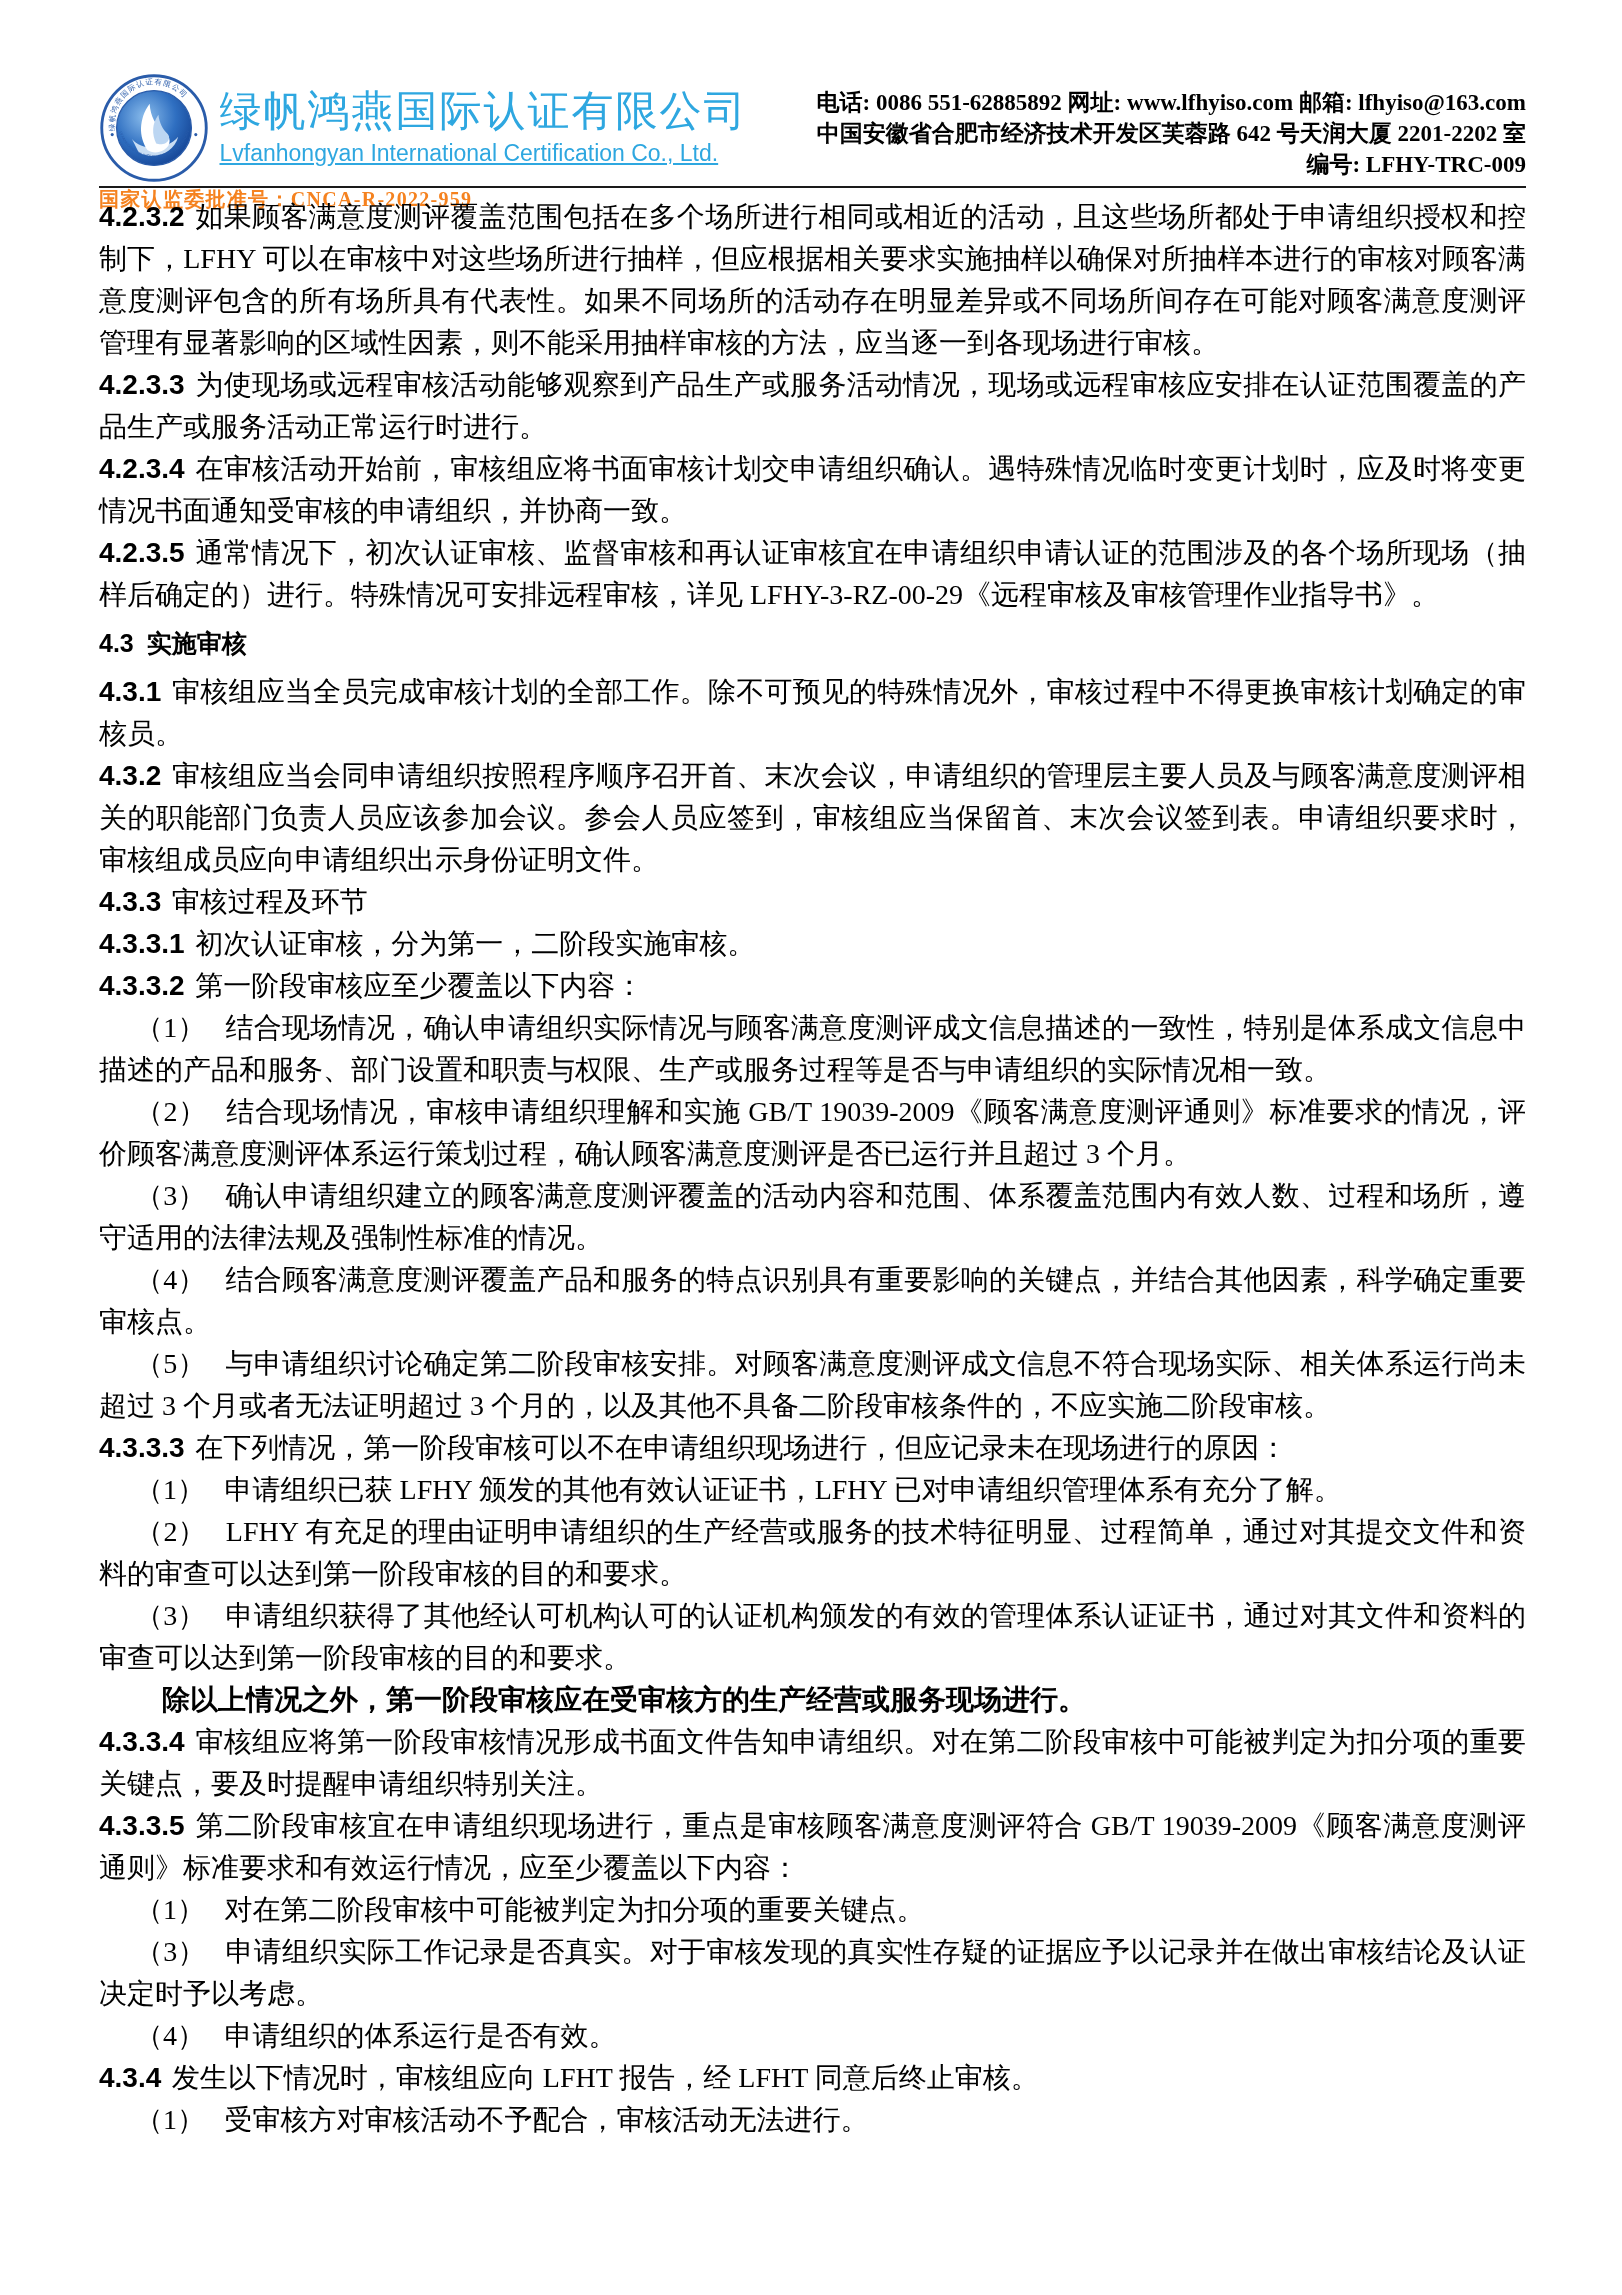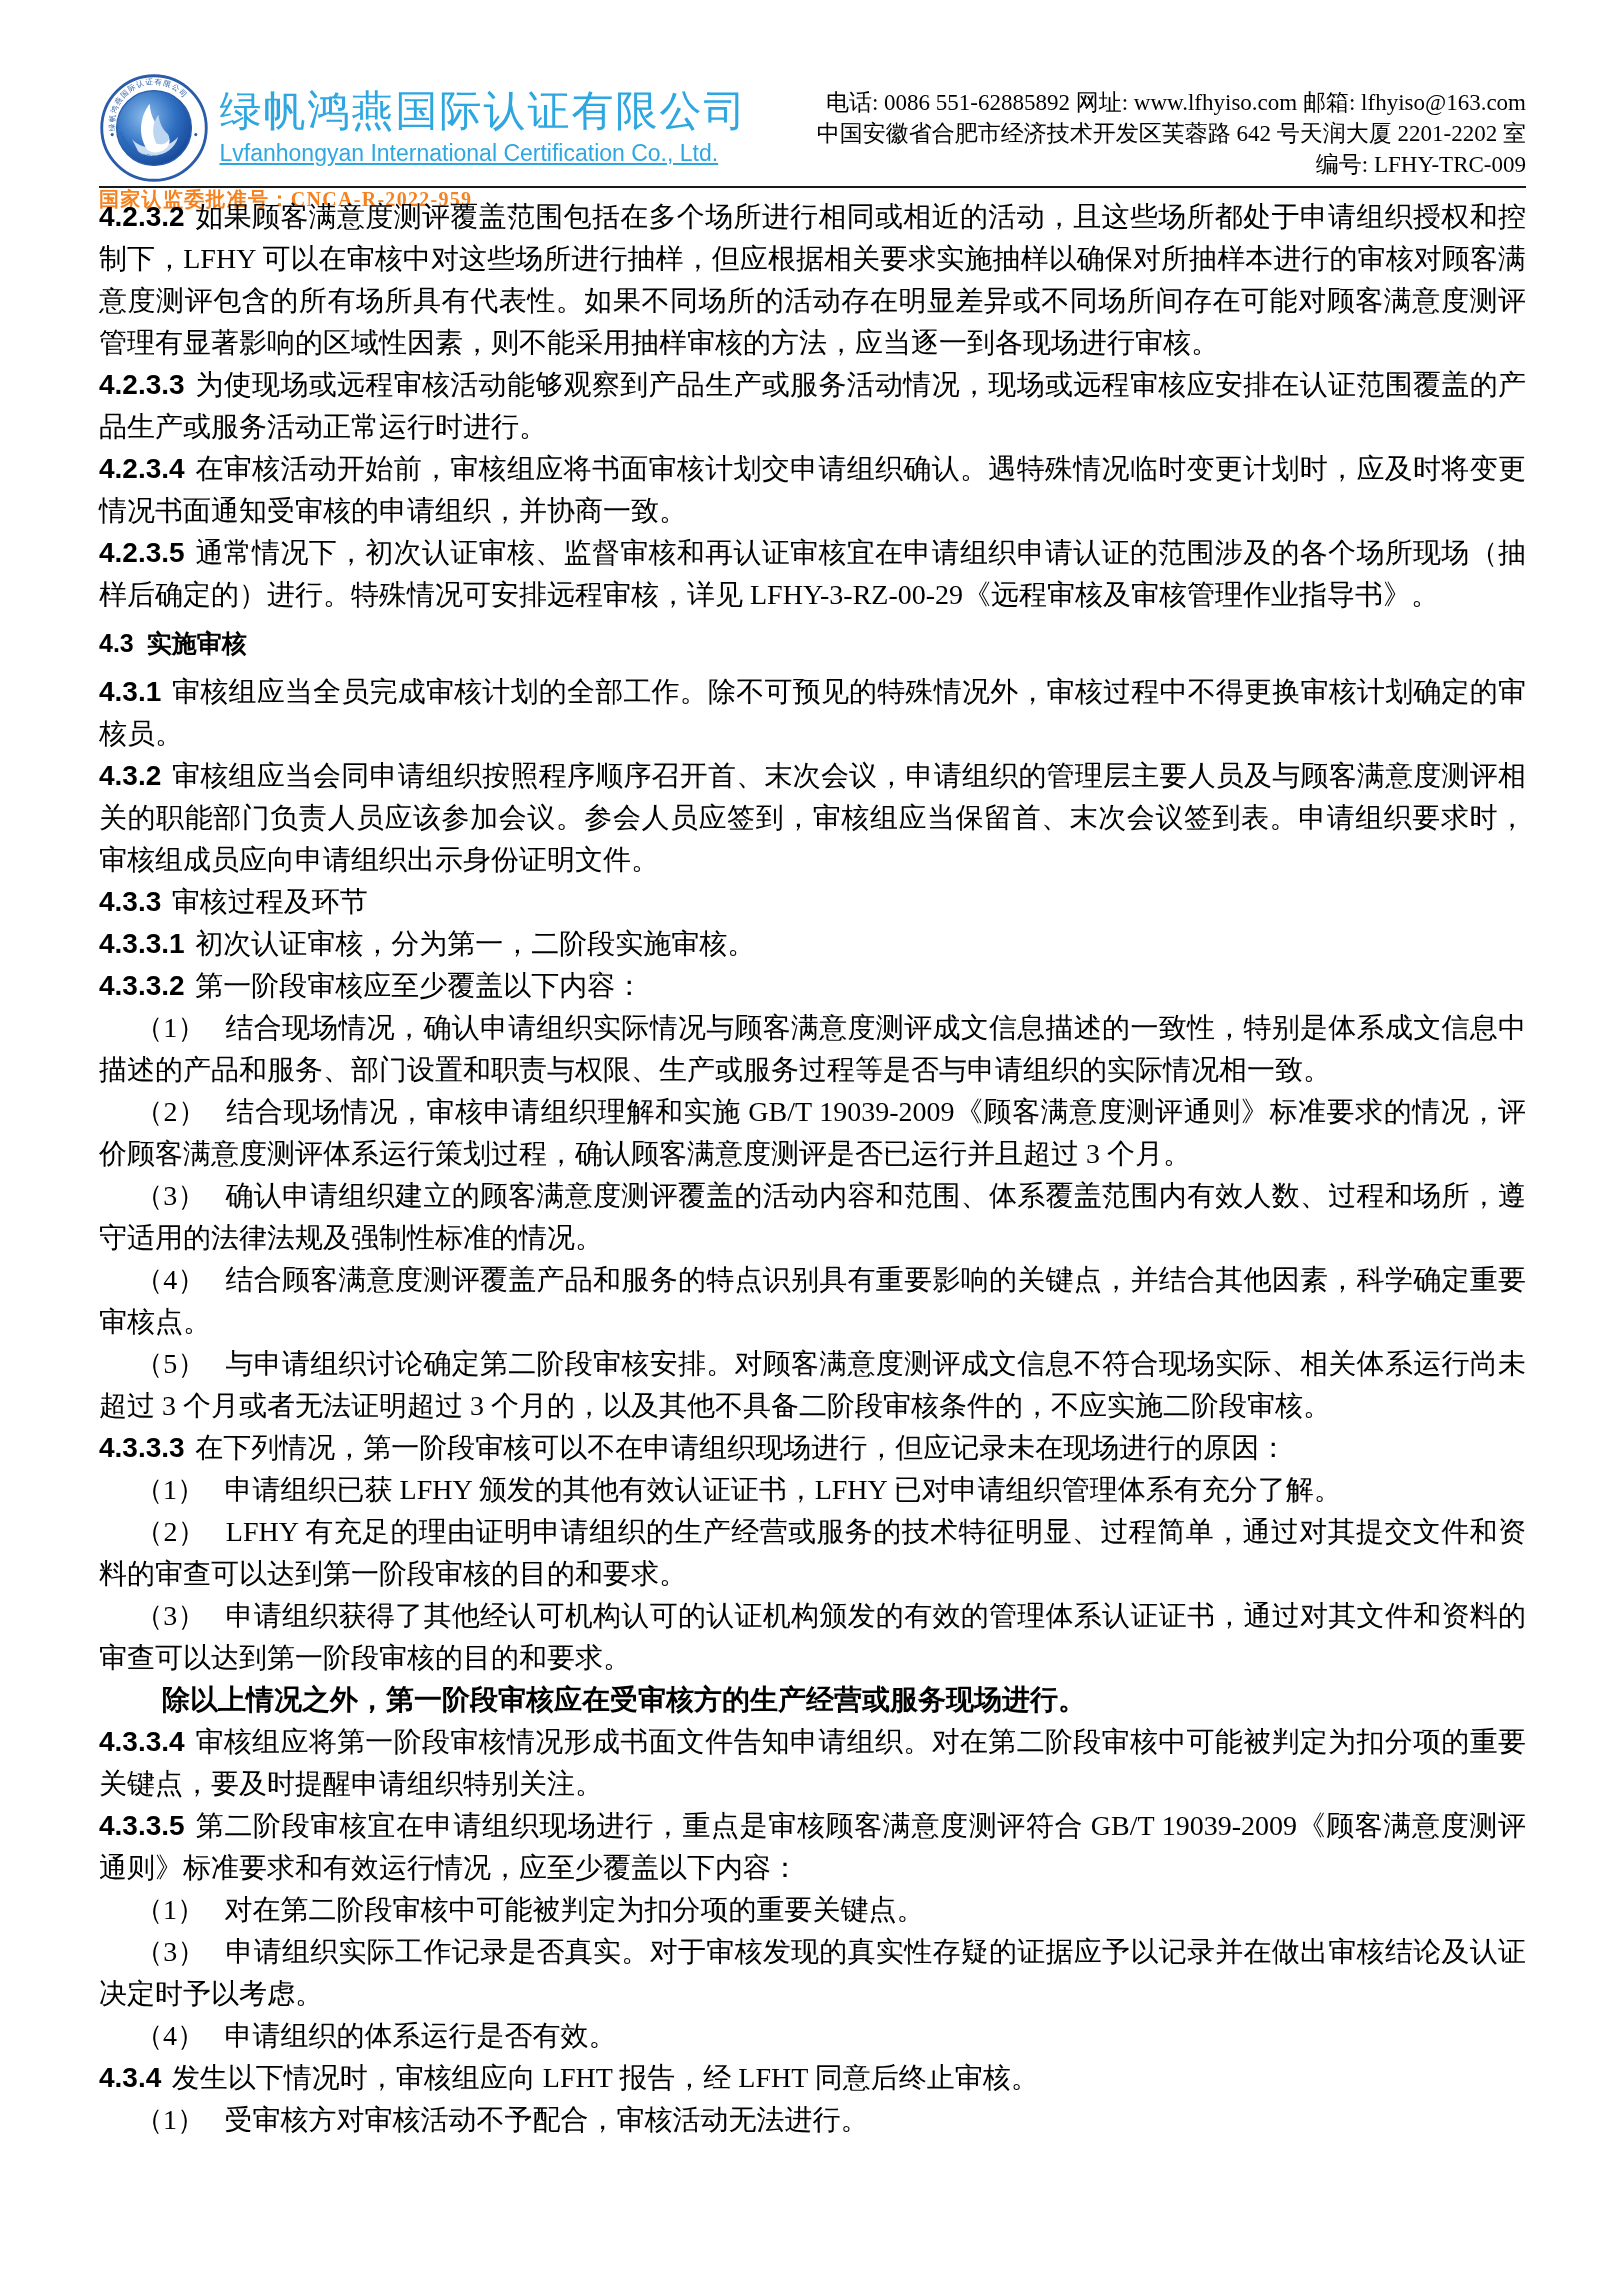--- a/index.html
+++ b/index.html
@@ -25,21 +25,21 @@
   }
   .company-en {
     font-family: "Liberation Sans", "DejaVu Sans", sans-serif;
     font-size: 23px; line-height: 29px; color: #2EA7E0; margin-top: 5.2px; text-decoration: underline;
   }
   .approval {
     font-family: Liberation Serif, serif;
     font-size: 20px; line-height: 30px; color: #F5821F; font-weight: bold;
     letter-spacing: 1.3px; margin-top: 1.3px;
   }
-  .header-right { text-align: right; margin-top: 14.4px; }
+  .header-right { text-align: right; margin-top: 14.4px; font-weight: bold; }
   .header-right .hline { font-size: 23px; line-height: 31px; white-space: nowrap; }
   .header-rule {
     position: absolute; left: 99px; right: 97px; top: 186px;
     border-top: 2px solid #1a1a1a;
   }
 
   
   .doc-body {
     position: absolute; left: 99px; right: 97px; top: 196px;
     font-size: 28px; line-height: 42px; text-align: justify;

